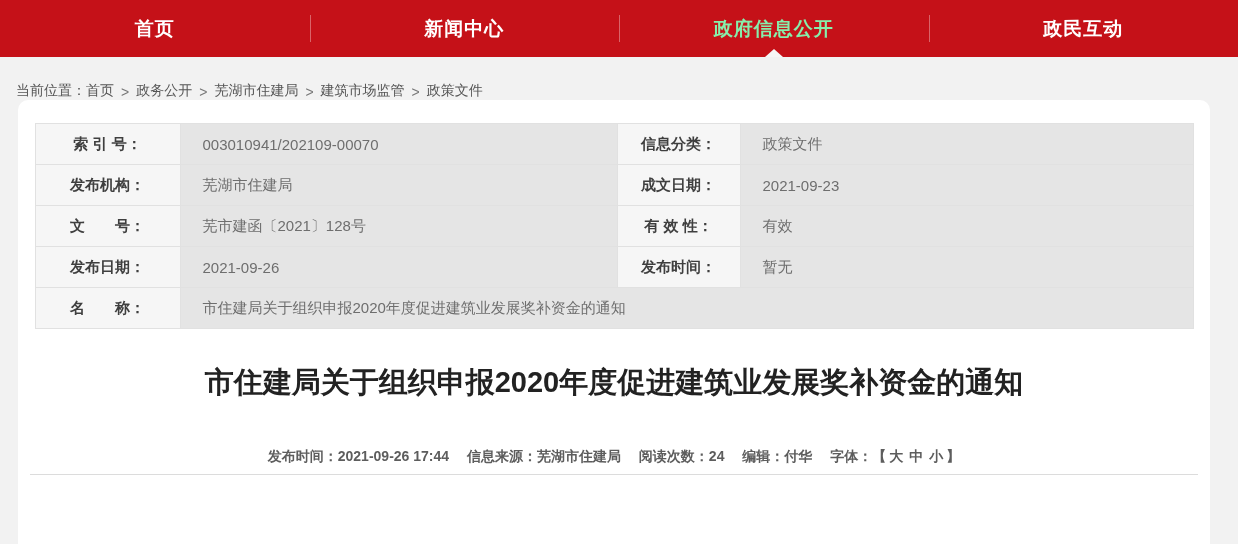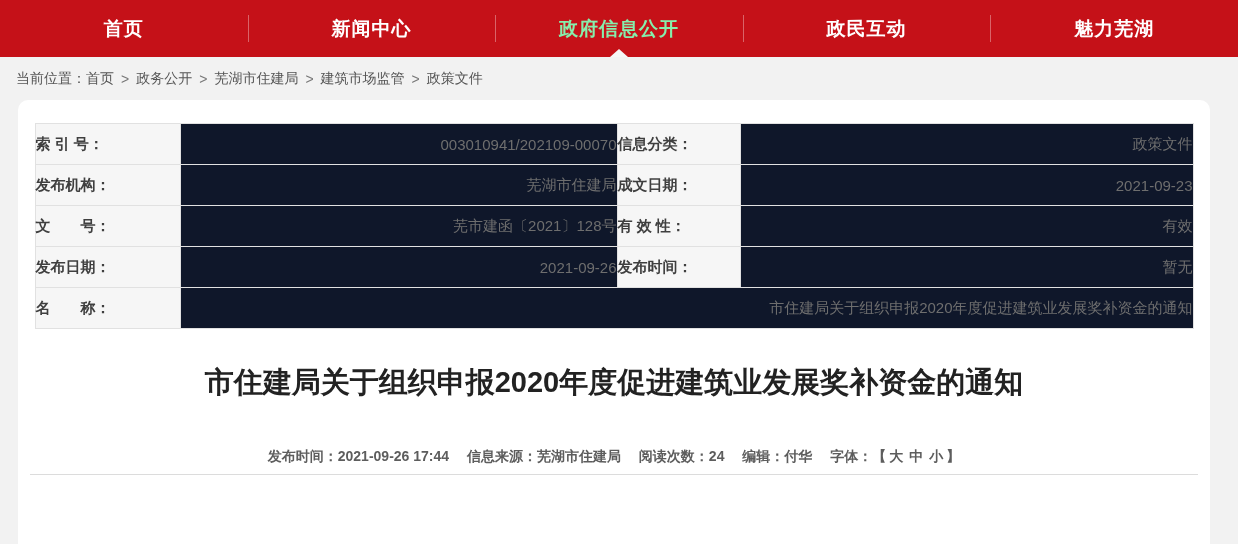--- a/index.html
+++ b/index.html
@@ -23,44 +23,44 @@
   }
   .nav-item.active { color:#86efac; }
   .nav-item.active::after {
     content:""; position:absolute; bottom:0; left:50%; margin-left:-9px;
     width:0; height:0;
     border-left:9px solid transparent; border-right:9px solid transparent;
     border-bottom:8px solid #f6f6f6;
   }
   
   .breadcrumb {
-    height:43px; display:flex; align-items:center; padding-left:16px;
+    height:43px; display:flex; align-items:flex-end; padding-left:16px;
     font-size:14px; color:#555;
   }
   .breadcrumb a { color:#555; text-decoration:none; cursor:pointer; }
   .breadcrumb .sep { margin:0 7px; color:#777; }
   
   .panel {
     margin-left:18px; width:1192px; height:444px; background:#ffffff;
     border-radius:10px 10px 0 0; overflow:hidden;
   }
   
   table.info {
     width:1159px; margin:23px auto 0; border-collapse:collapse;
     table-layout:fixed; font-size:15px;
   }
   table.info th, table.info td {
     border:1px solid #e1e1e1; height:41px; vertical-align:middle;
   }
   table.info th {
-    background:#f6f6f6; color:#3f3f3f; font-weight:bold; text-align:left;
+    background:#f6f6f6; color:#3f3f3f; font-weight:bold; text-align:center;
     font-size:15px;
   }
   table.info td {
-    color:#6e6e6e; text-align:right; padding-left:22px; background:#0f172a;
+    color:#6e6e6e; text-align:left; padding-left:22px; background:#e5e5e5;
   }
   
   .article-title {
     margin-top:31px; text-align:center; font-size:29px; line-height:44px;
     font-weight:bold; color:#222222;
   }
   .article-meta {
     margin-top:44px; text-align:center; font-size:14px; color:#5d5d5d;font-weight:bold;
   }
   .article-meta .seg { margin:0 7px; white-space:nowrap; }
@@ -70,21 +70,20 @@
   }
 </style>
 </head>
 <body>
 
 <div class="nav">
   <div class="nav-item">首页</div>
   <div class="nav-item">新闻中心</div>
   <div class="nav-item active">政府信息公开</div>
   <div class="nav-item">政民互动</div>
-  <div class="nav-item">魅力芜湖</div>
 </div>
 
 <div class="breadcrumb">
   <span>当前位置：</span>
   <a>首页</a>
   <span class="sep">&gt;</span>
   <a>政务公开</a>
   <span class="sep">&gt;</span>
   <a>芜湖市住建局</a>
   <span class="sep">&gt;</span>

